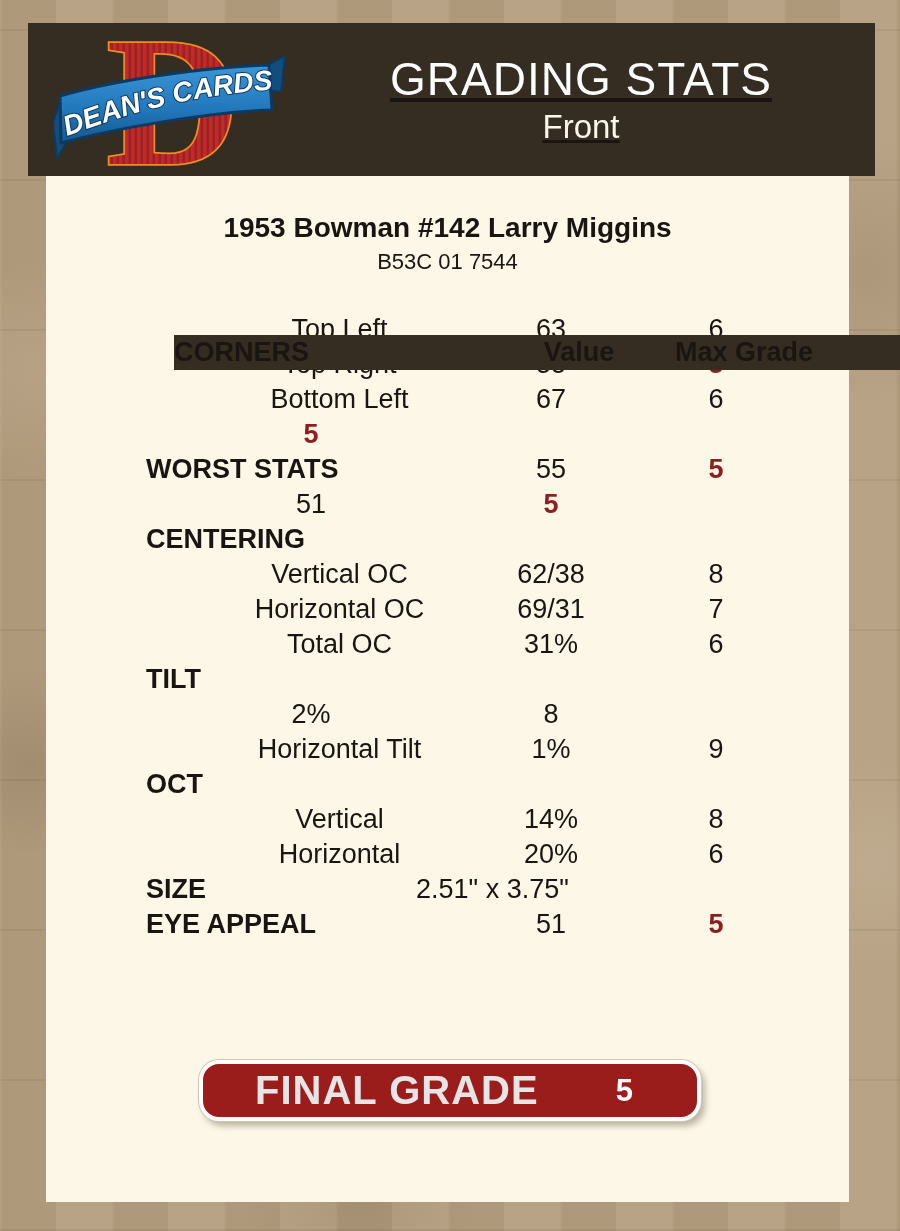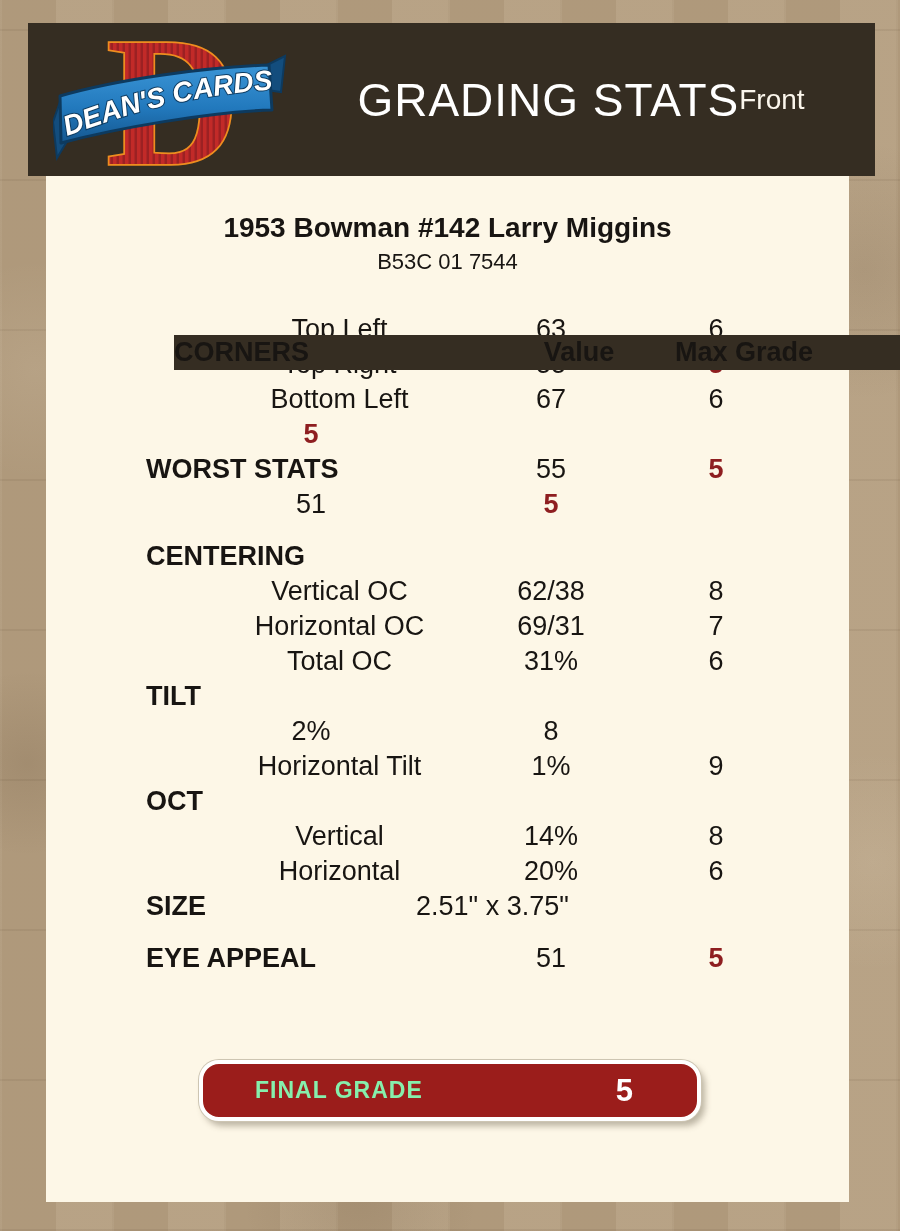--- a/index.html
+++ b/index.html
@@ -28,49 +28,49 @@
       repeating-linear-gradient(90deg, rgba(95,72,45,0.06) 0 56px, rgba(255,250,238,0.05) 56px 112px);
     overflow:hidden;
   }
   .header{
     position:absolute; left:28px; top:23px; width:847px; height:153px;
     background:var(--header-bg);
   }
   .logo{ position:absolute; left:25px; top:7px; width:236px; height:140px; }
   .header-titles{
     position:absolute; left:259px; top:0; width:588px; height:153px;
-    display:flex; flex-direction:row; justify-content:center; align-items:center; row-gap:8px;
+    display:flex; flex-direction:column; justify-content:center; align-items:center; row-gap:8px;text-decoration:underline;
   }
   .header-title{ color:#ffffff; font-size:46px; font-weight:400; letter-spacing:1px; line-height:1; }
-  .header-subtitle{ color:#fbf6ec; font-size:28px; font-weight:400; line-height:1; }
+  .header-subtitle{ color:#fbf6ec; font-size:33px; font-weight:400; line-height:1; }
   .panel{
     position:absolute; left:46px; top:176px; width:803px; height:1026px;
     background:var(--panel-bg);
   }
   .card-title{ margin-top:36px; text-align:center; font-size:28px; font-weight:bold; line-height:32px; }
   .card-serial{ text-align:center; font-size:22px; font-weight:400; line-height:36px; }
   .grade-table{ position:absolute; left:100px; top:136px; width:670px; }
   .t-row{ display:grid; grid-template-columns:330px 150px 180px; height:35px; align-items:center; font-size:27px; }
-  .t-row.gap{ margin-top:17px; }
+  .t-row.gap{ }
   .t-row .label{ text-align:left; white-space:nowrap; }
   .t-row .value, .t-row .grade{ text-align:center; white-space:nowrap; }
   .t-row.header .label, .t-row.header .value, .t-row.header .grade{ font-weight:bold; }
   .t-row.section .label{ font-weight:bold; }
   .t-row.item .label{ padding-left:57px;text-align:center; }
   .t-row .grade.red{ color:var(--accent-red); font-weight:bold; }
   .t-row .value.shift{ transform:translateX(-60px); }
   .final-grade{
     position:absolute; left:153px; top:884px; width:502px; height:61px;
     background:var(--button-red);
     border:4px solid #ffffff;
     border-radius:20px;
     box-shadow:0 0 0 1px #cdc5b2, 4px 5px 6px rgba(70,58,38,0.35);
     display:flex; align-items:center;
   }
-  .final-grade .fg-label{ color:#86efac; font-size:23px; font-weight:bold; letter-spacing:1px; padding-left:52px; }
+  .final-grade .fg-label{ color:#e5e5e5; font-size:40px; font-weight:bold; letter-spacing:1px; padding-left:52px; }
   .final-grade .fg-value{ position:absolute; right:64px; color:#ffffff; font-size:31px; font-weight:bold; }
 </style>
 </head>
 <body>
 
 <div class="header">
 
   <svg class="logo" viewBox="0 0 236 140" xmlns="http://www.w3.org/2000/svg" aria-hidden="true">
     <defs>
       <pattern id="dstripes" patternUnits="userSpaceOnUse" width="6" height="6">

